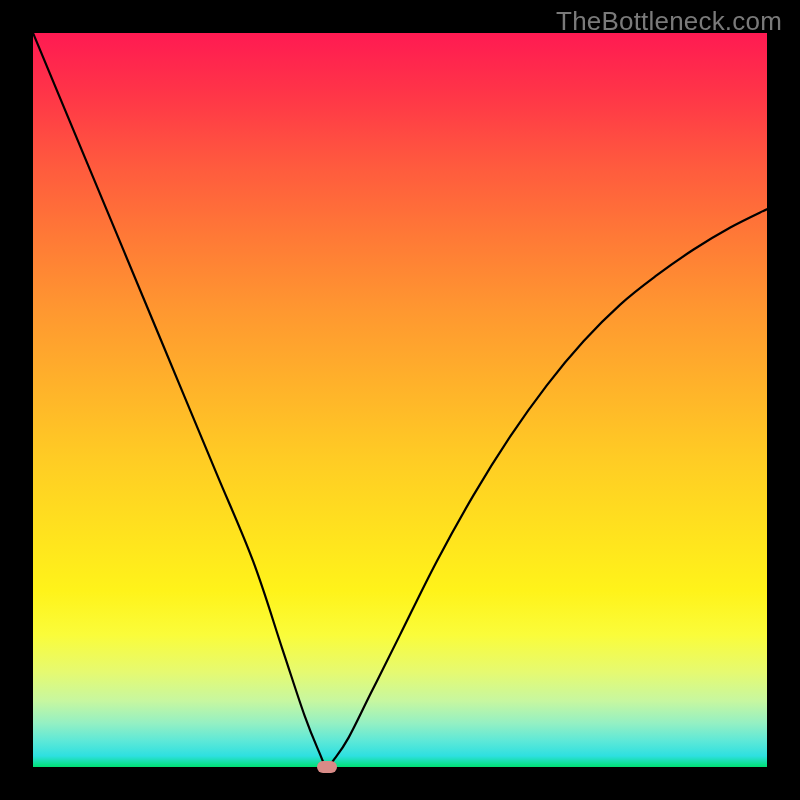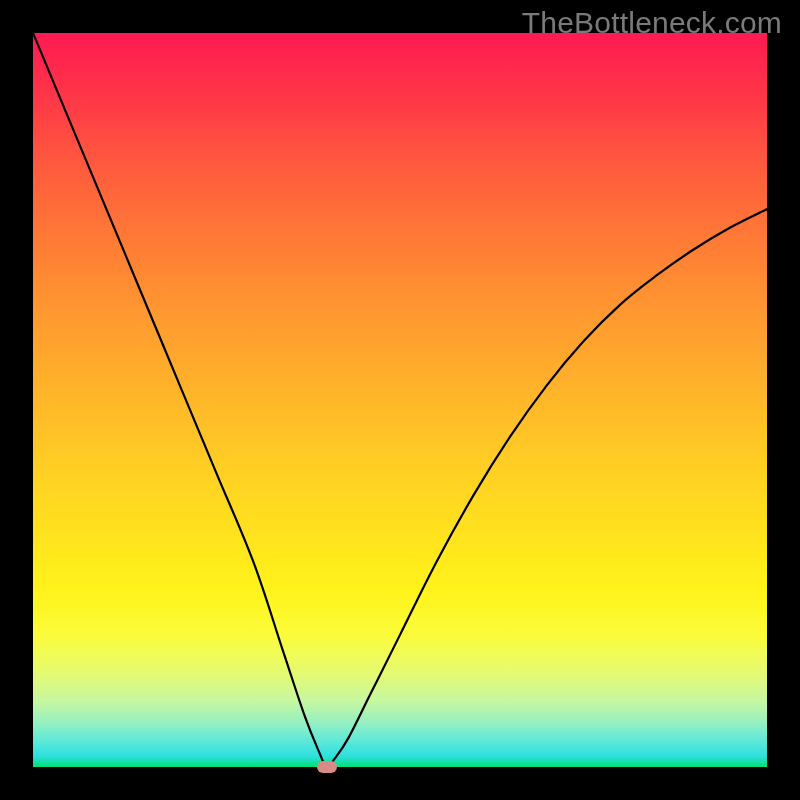--- a/index.html
+++ b/index.html
@@ -55,21 +55,21 @@
     height: 12px;
     background: #d98b87;
     border-radius: 6px;
     transform: translate(-50%, -50%);
   }
   .attribution {
     position: absolute;
     top: 6px;
     right: 18px;
     color: #7a7a7a;
-    font-size: 30px;
+    font-size: 26px;
     font-weight: 500;
     letter-spacing: 0.2px;
   }
 </style>
 </head>
 <body>
 
 <div class="container">
 
   <div class="plot-area">

